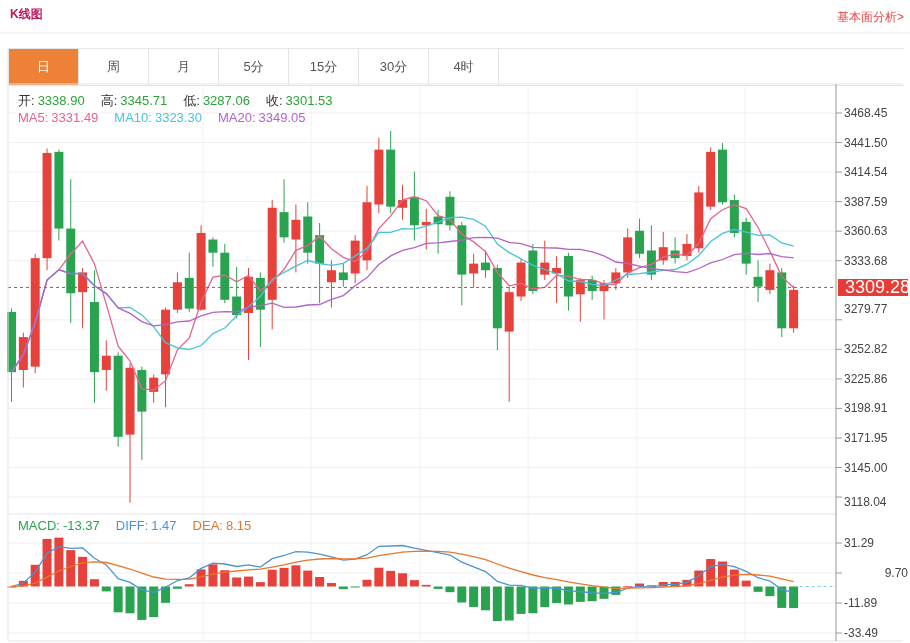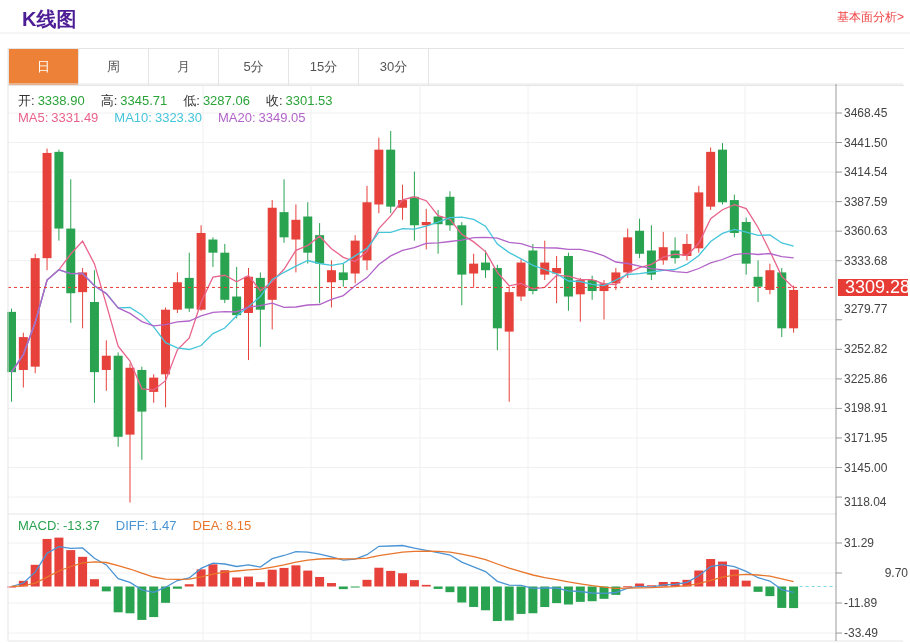--- a/index.html
+++ b/index.html
@@ -1,18 +1,18 @@
 <!DOCTYPE html>
 <html><head>
 <meta charset="utf-8">
 <style>
   html,body{margin:0;padding:0;background:#fff;}
   .page{position:relative;width:910px;height:643px;background:#fff;overflow:hidden;
         font-family:"Liberation Sans","DejaVu Sans",sans-serif;}
-  .title{position:absolute;left:22px;top:6px;font-size:20px;font-weight:bold;color:#4c1d95;}
+  .title{position:absolute;left:10px;top:6px;font-size:12px;font-weight:bold;color:#be185d;}
   .fund-link{position:absolute;right:6px;top:9px;font-size:12px;color:#ef4444;cursor:pointer;}
   .tabs{position:absolute;left:8px;top:48px;width:895px;height:36px;
         border-top:1px solid #e5e5e5;border-bottom:1px solid #e5e5e5;border-left:1px solid #e5e5e5;
         display:flex;}
   .tab{width:70px;height:36px;line-height:36px;text-align:center;font-size:13px;color:#555;
        border-right:1px solid #e5e5e5;cursor:pointer;background:#fff;box-sizing:border-box;}
   .tab.active{background:var(--accent);color:#fff;}
   svg{position:absolute;left:0;top:0;}
   .info-row{position:absolute;left:18px;font-size:13px;white-space:nowrap;}
   .info-row .lbl{color:#333;margin-right:3px;}
@@ -30,20 +30,21 @@
   <div class="title">K线图</div>
   <div class="fund-link">基本面分析&gt;</div>
 
   <div class="tabs" id="tabbar">
       <div class="tab active">日</div>
       <div class="tab">周</div>
       <div class="tab">月</div>
       <div class="tab">5分</div>
       <div class="tab">15分</div>
       <div class="tab">30分</div>
+      <div class="tab">4时</div>
     </div>
 
   <svg id="chart-svg" width="910" height="643" viewBox="0 0 910 643">
       <line x1="203" y1="84" x2="203" y2="641" stroke="#f0f0f0" stroke-width="1"></line>
       <line x1="311" y1="84" x2="311" y2="641" stroke="#f0f0f0" stroke-width="1"></line>
       <line x1="420" y1="84" x2="420" y2="641" stroke="#f0f0f0" stroke-width="1"></line>
       <line x1="528" y1="84" x2="528" y2="641" stroke="#f0f0f0" stroke-width="1"></line>
       <line x1="637" y1="84" x2="637" y2="641" stroke="#f0f0f0" stroke-width="1"></line>
       <line x1="745" y1="84" x2="745" y2="641" stroke="#f0f0f0" stroke-width="1"></line>
       <line x1="8" y1="113" x2="836" y2="113" stroke="#f0f0f0" stroke-width="1"></line>

